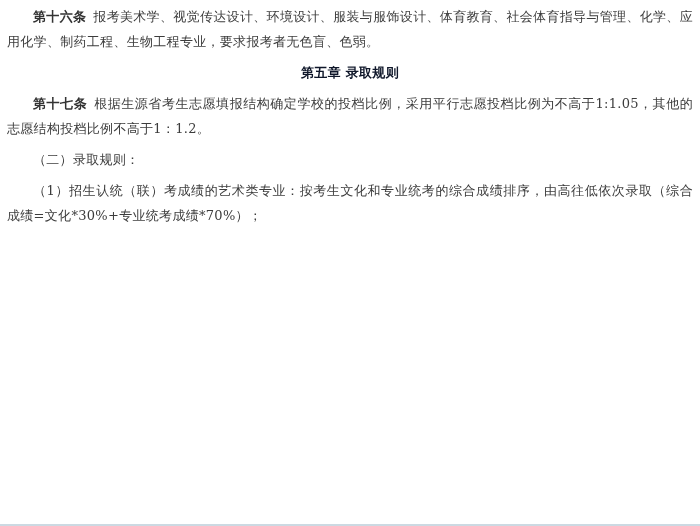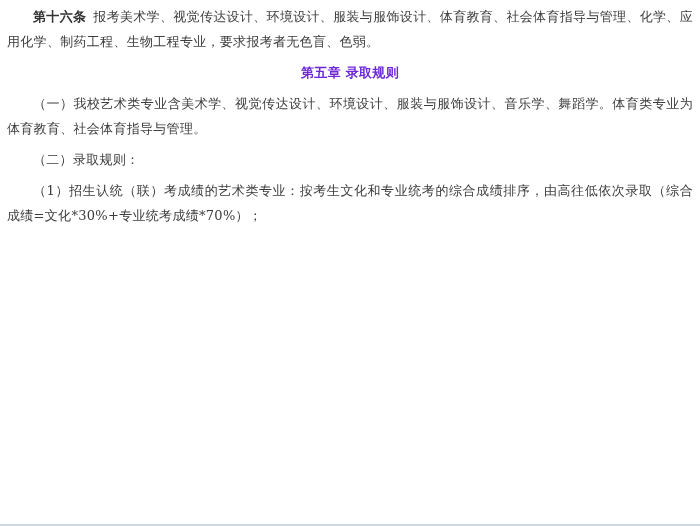--- a/index.html
+++ b/index.html
@@ -31,21 +31,21 @@
     margin-right: 7px;
     color: #333333;
   }
   .chapter {
     margin: 0 0 6px 0;
     font-size: 13px;
     line-height: 25px;
     font-weight: bold;
     text-align: center;
     text-indent: 0;
-    color: #6d28d9;
+    color: #0f172a;
     letter-spacing: 0.3px;
   }
   .bottom-rule {
     position: absolute;
     left: 0;
     right: 0;
     bottom: 0;
     height: 2px;
   }
 </style>
@@ -53,28 +53,28 @@
 <body>
 
 <div class="doc" style="background: rgb(255, 255, 255); color: rgb(60, 60, 60);">
 
   <p class="para">
     <span class="lead">第十六条</span><span>报考美术学、视觉传达设计、环境设计、服装与服饰设计、体育教育、社会体育指导与管理、化学、应用化学、制药工程、生物工程专业，要求报考者无色盲、色弱。</span>
   </p>
 
   <p class="chapter">第五章 录取规则</p>
 
+  <p class="para">
+    <span class="lead">第十七条</span><span>根据生源省考生志愿填报结构确定学校的投档比例，采用平行志愿投档比例为不高于1:1.05，其他的志愿结构投档比例不高于1：1.2。</span>
+  </p>
 
 
 
 
 
-  <p class="para">
-    <span>（一）我校艺术类专业含美术学、视觉传达设计、环境设计、服装与服饰设计、音乐学、舞蹈学。体育类专业为体育教育、社会体育指导与管理。</span>
-  </p>
 
   <p class="para">
     <span>（二）录取规则：</span>
   </p>
 
   <p class="para">
     <span>（1）招生认统（联）考成绩的艺术类专业：按考生文化和专业统考的综合成绩排序，由高往低依次录取（综合成绩=文化*30%+专业统考成绩*70%）；</span>
   </p>
 
   <div class="bottom-rule" style="background: rgb(204, 217, 226);"></div>

